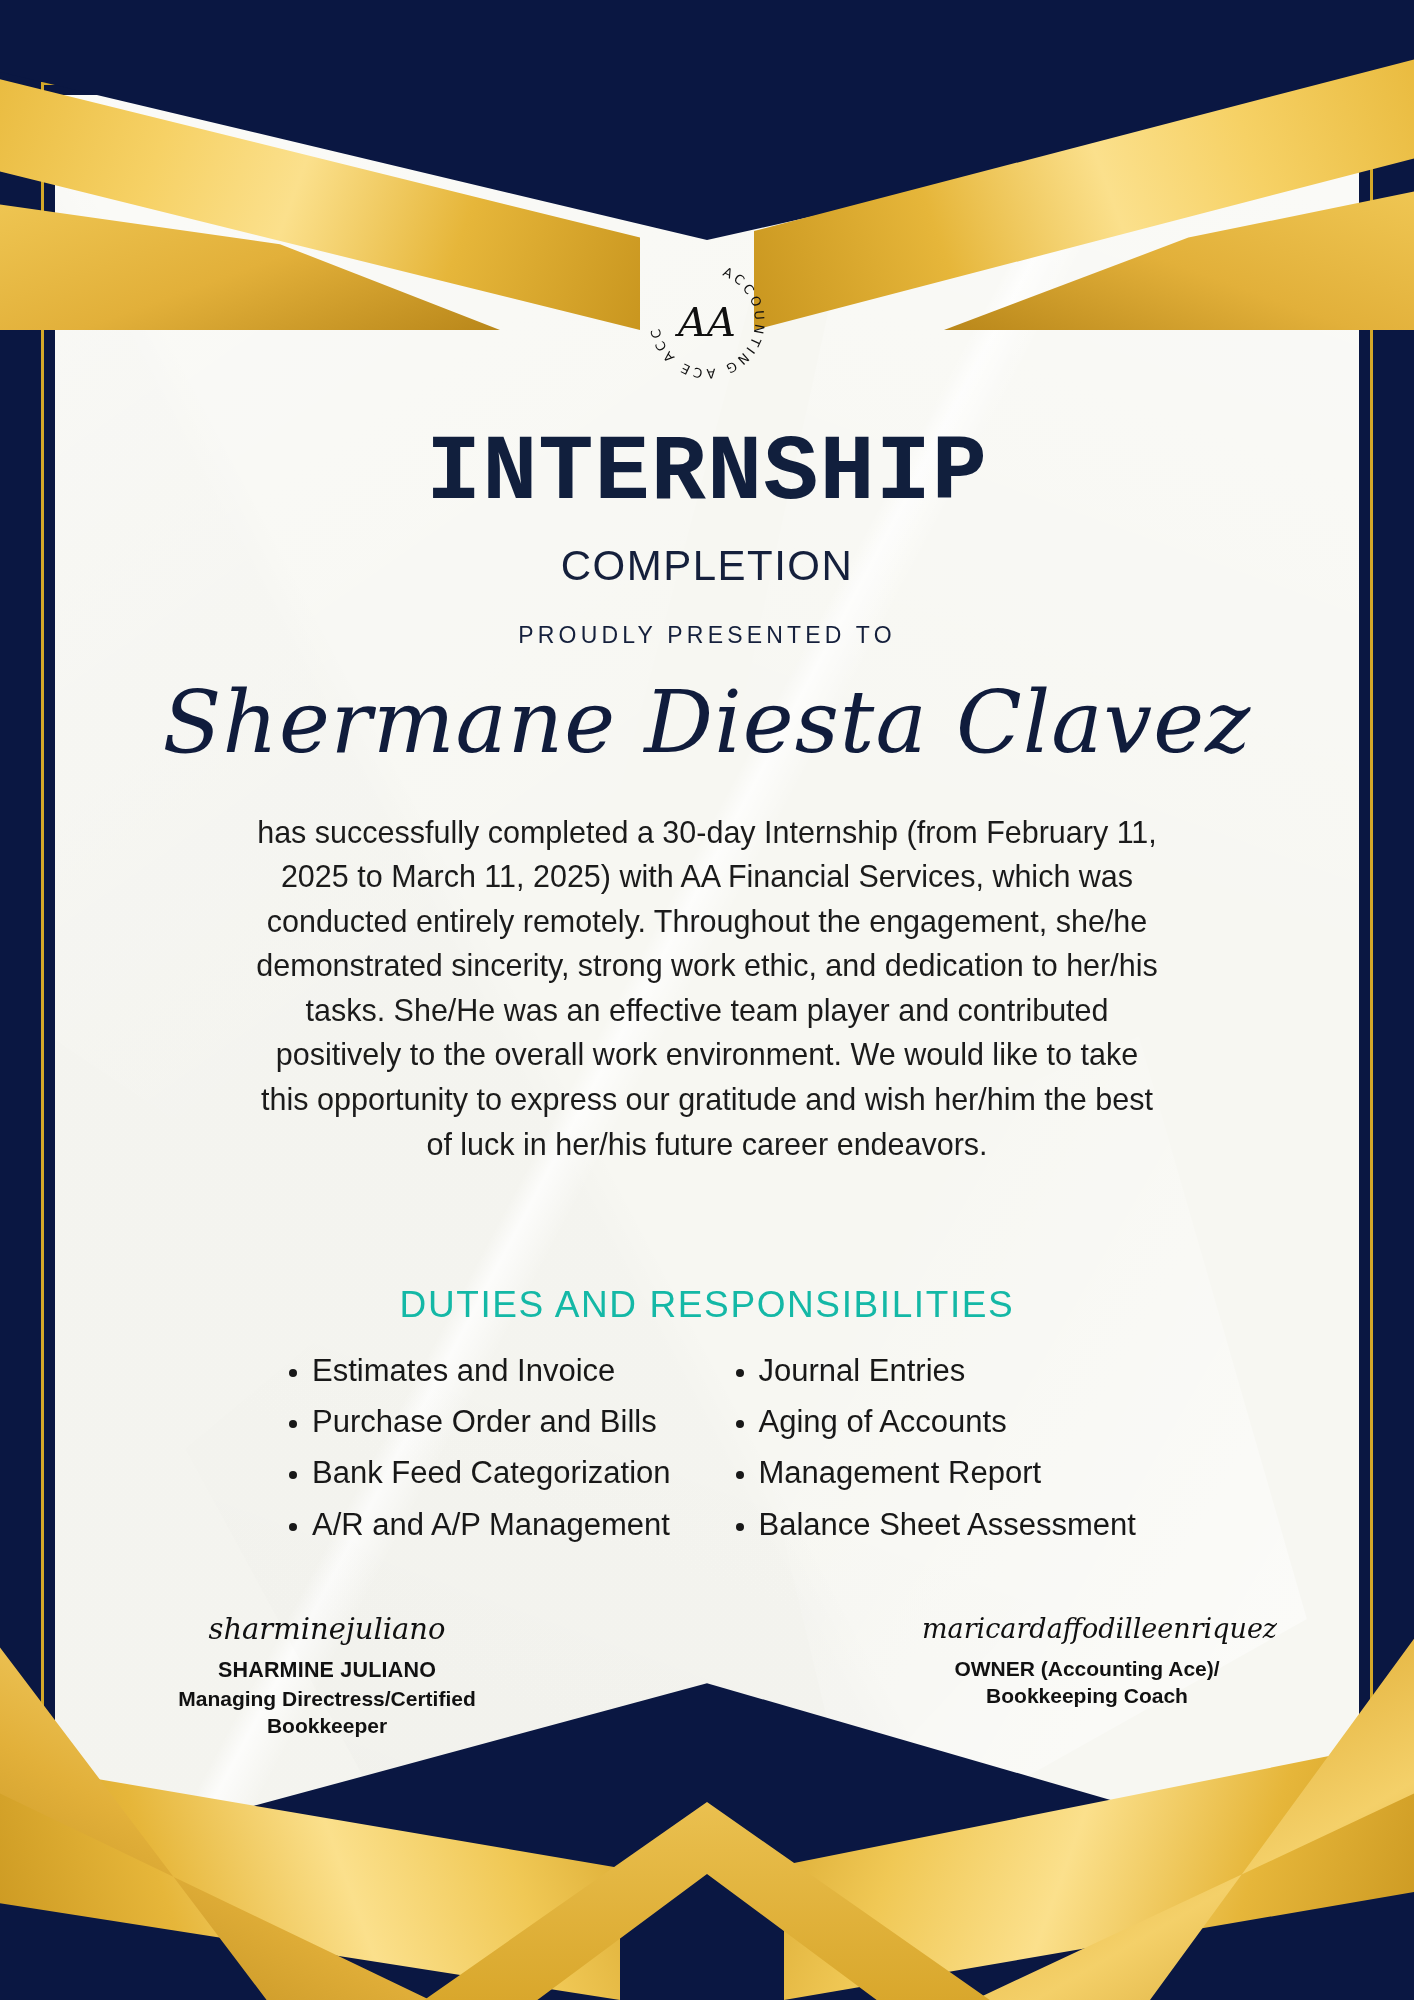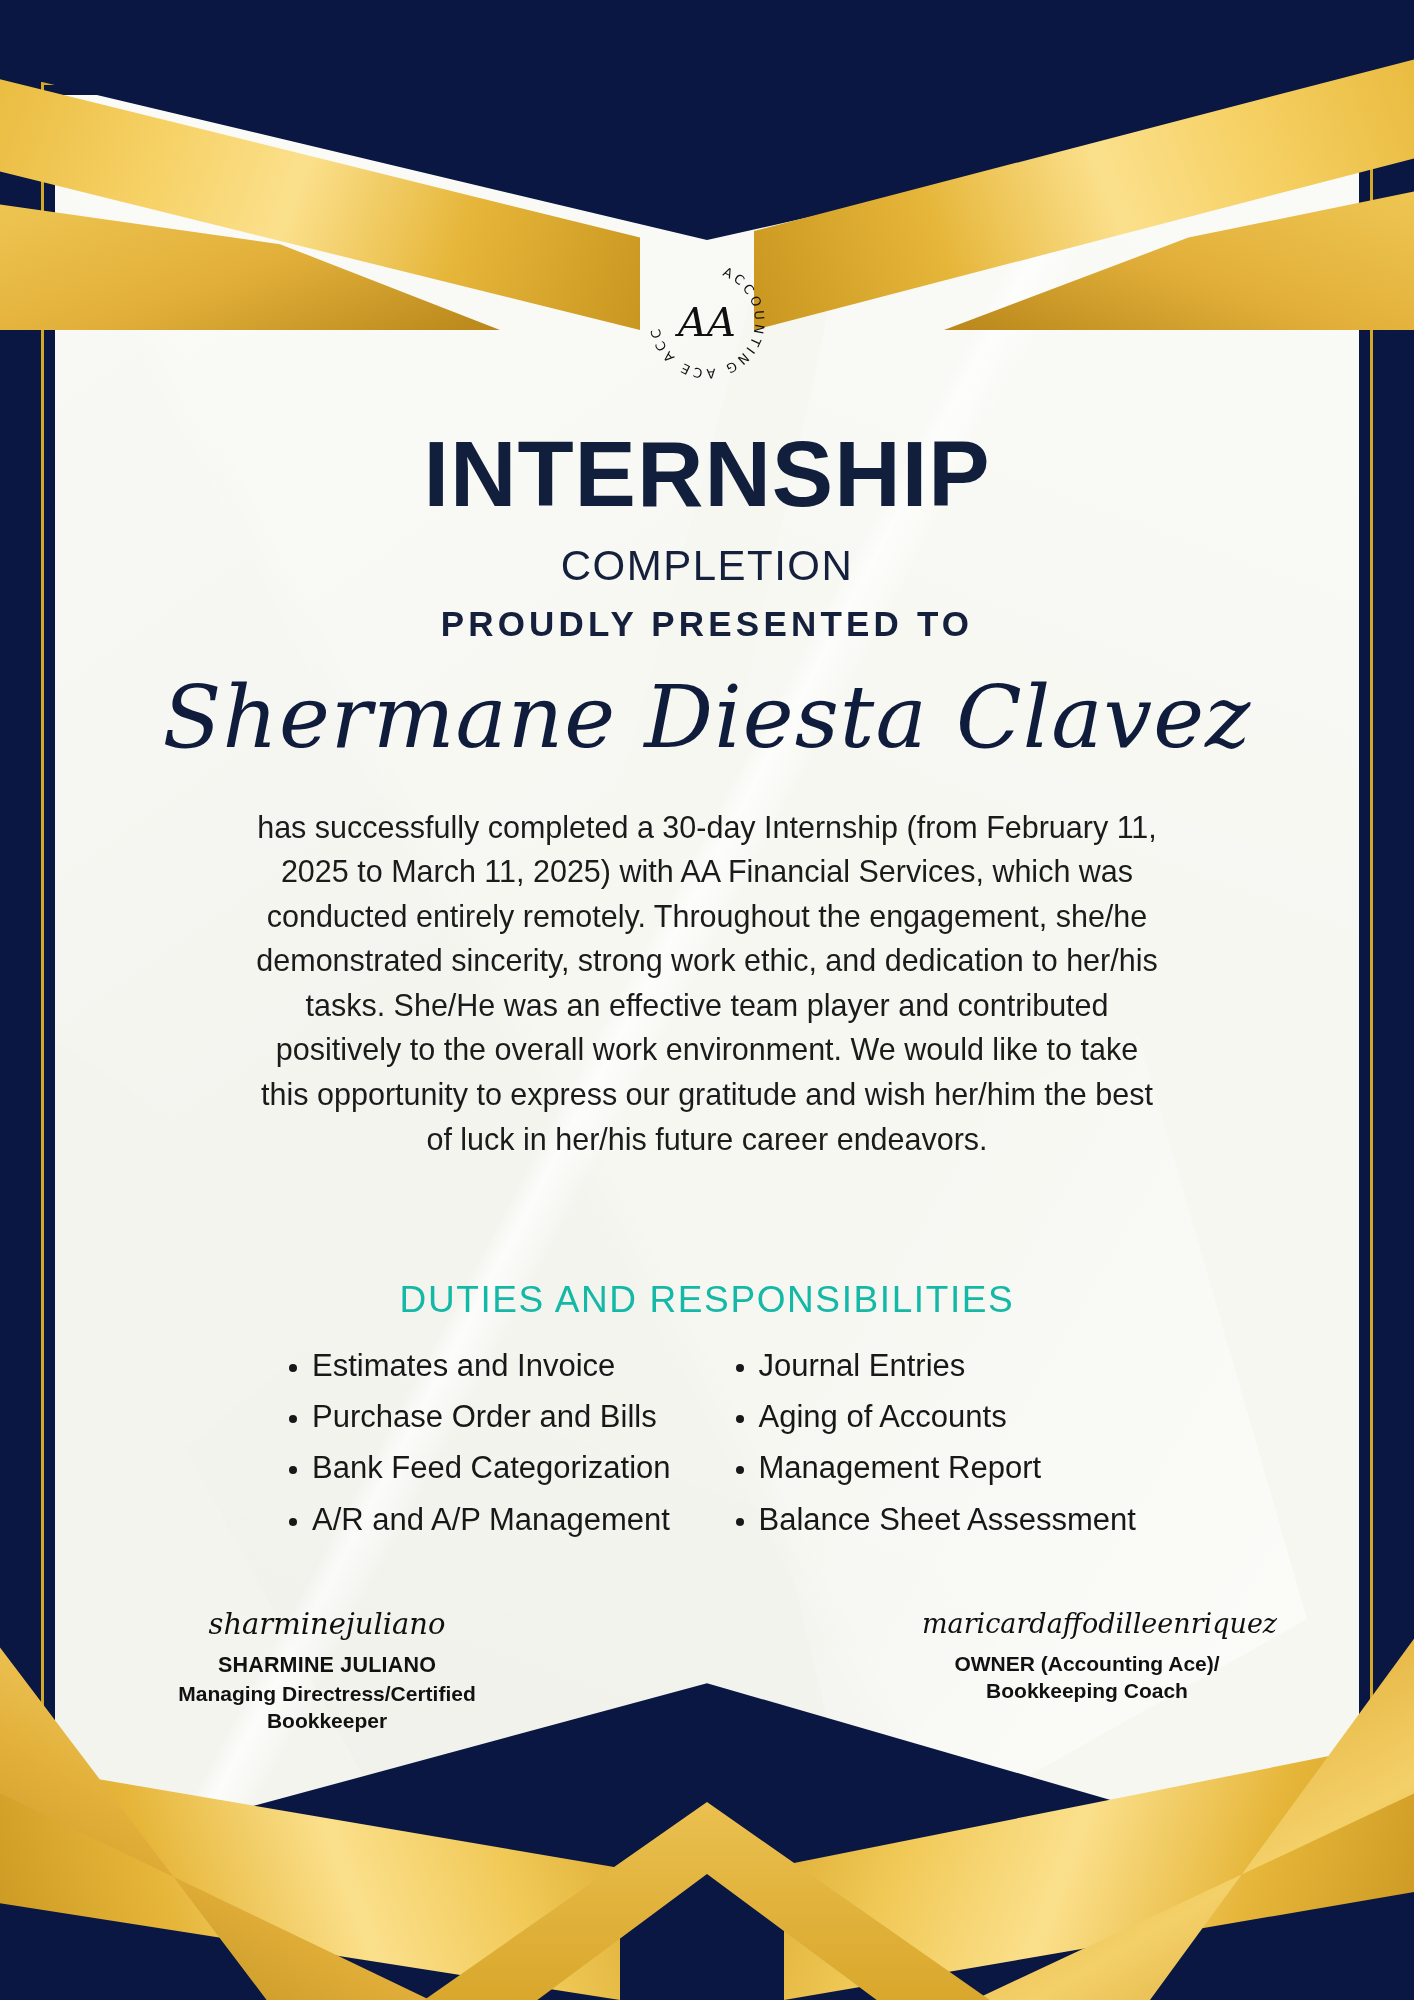--- a/index.html
+++ b/index.html
@@ -144,33 +144,33 @@
   }
   .logo svg{display:block;width:126px;height:126px;}
 
   .title{
     margin-top:44px;
     font-size:92px;
     font-weight:700;
     letter-spacing:1px;
     color:#111f3d;
     line-height:1;
-    font-family:Liberation Sans, sans-serif;
+    font-family:Liberation Mono, monospace;
   }
   .subtitle{
     margin-top:22px;
     font-size:42px;
     font-weight:400;
     letter-spacing:1.5px;
     color:#15203c;
   }
   .presented{
-    margin-top:14px;
-    font-size:35px;
-    font-weight:700;
+    margin-top:32px;
+    font-size:23px;
+    font-weight:400;
     letter-spacing:4.2px;
     color:#15203c;
   }
   .recipient{
     margin-top:24px;
     font-family:"DejaVu Serif", serif;
     font-style:italic;
     font-weight:400;
     font-size:86px;
     letter-spacing:1px;

